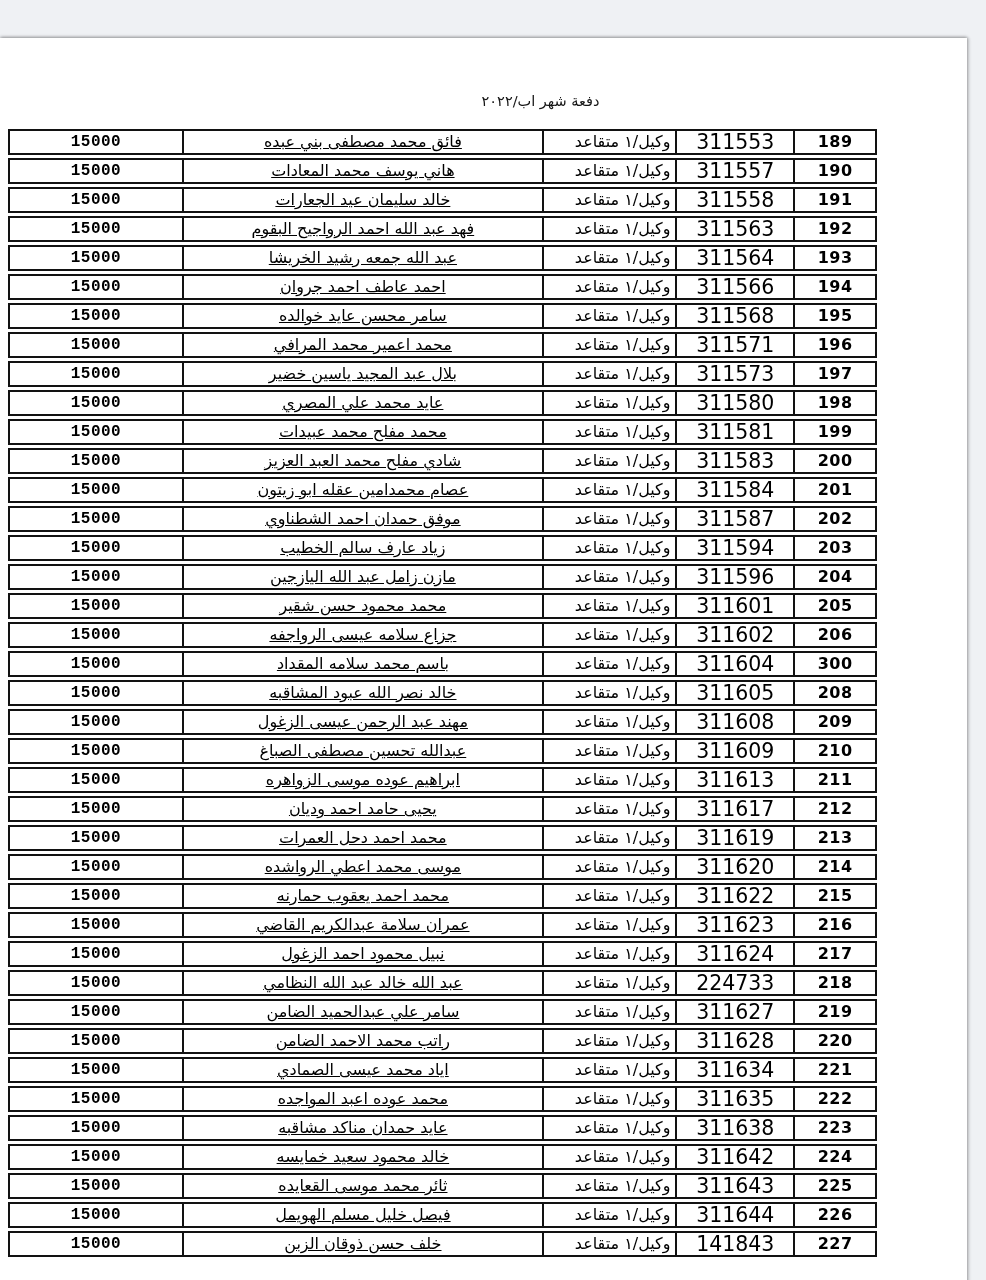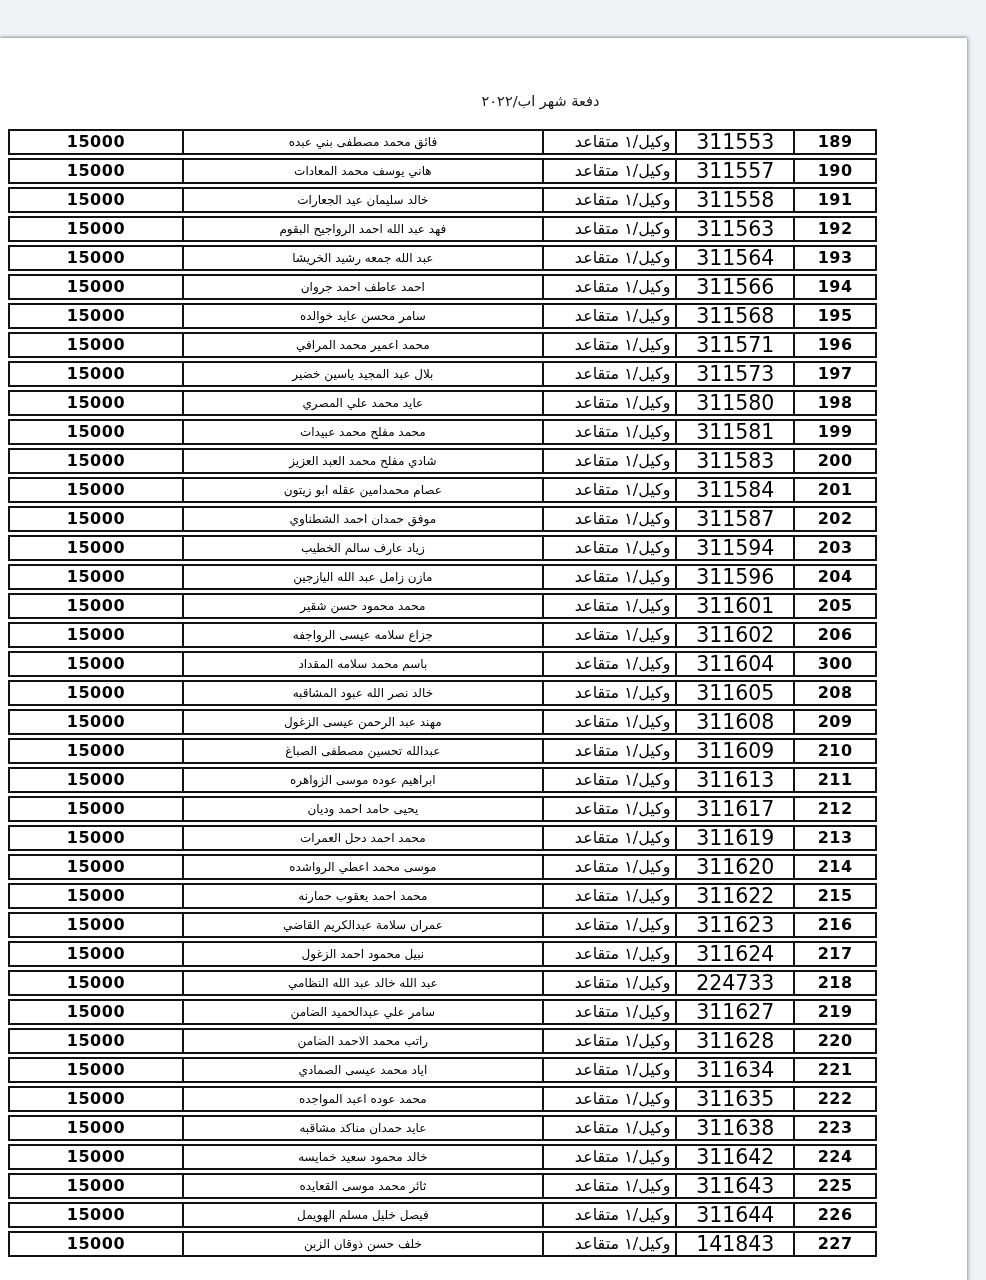--- a/index.html
+++ b/index.html
@@ -40,25 +40,25 @@
     height:26px;
     padding:0 4px;
     text-align:center;
     vertical-align:middle;
     line-height:20px;
     white-space:nowrap;
     overflow:hidden;
     color:#000;
   }
   td:first-child{border-right-width:2px;}
-  td:last-child{border-left-width:2px;}
+  td:last-child{border-left-width:2px;font-family:Liberation Mono, monospace;}
   .col-serial{width:80px;font-weight:bold;font-size:16px;letter-spacing:0.5px;}
   .col-id{width:114px;font-size:20.5px;font-weight:400;}
   .col-rank{width:129px;font-size:16px;padding-left:30px;}
-  .col-name{width:348px;font-size:12px;}
+  .col-name{width:348px;font-size:16px;text-decoration:underline;}
   .col-amount{width:169px;font-weight:bold;font-size:16px;letter-spacing:0.5px;}
 </style>
 </head>
 <body>
 
 <div class="page">
   <div class="doc-title">دفعة شهر اب/٢٠٢٢</div>
 
   <table class="roster">
     <tbody>

